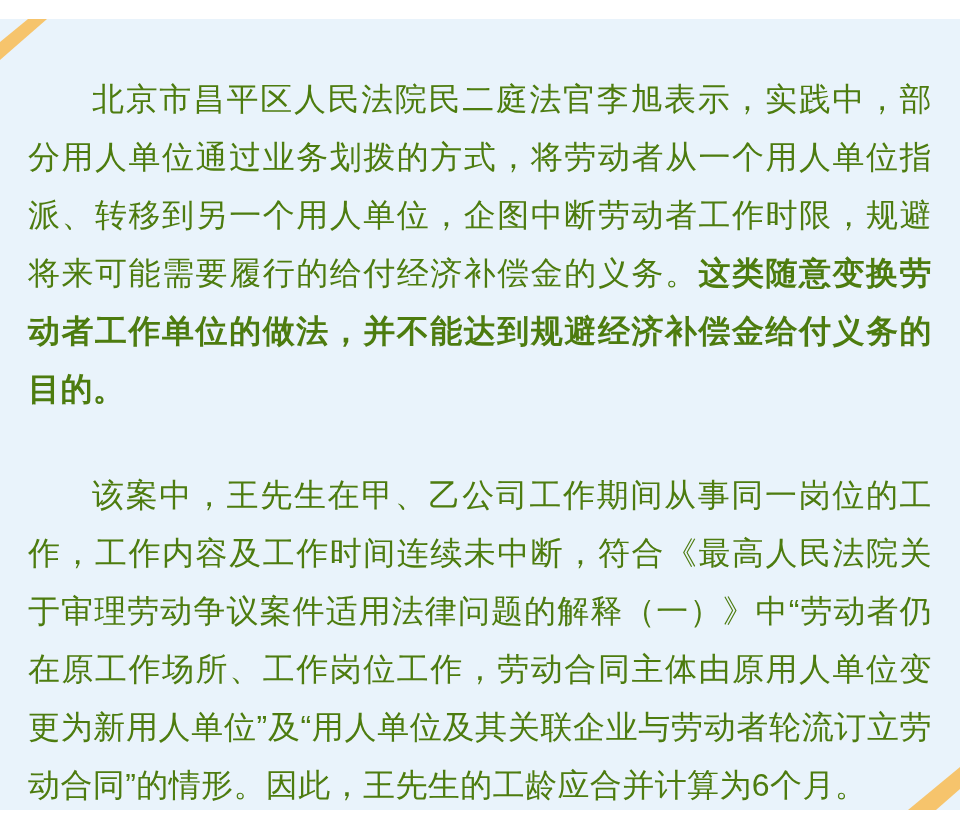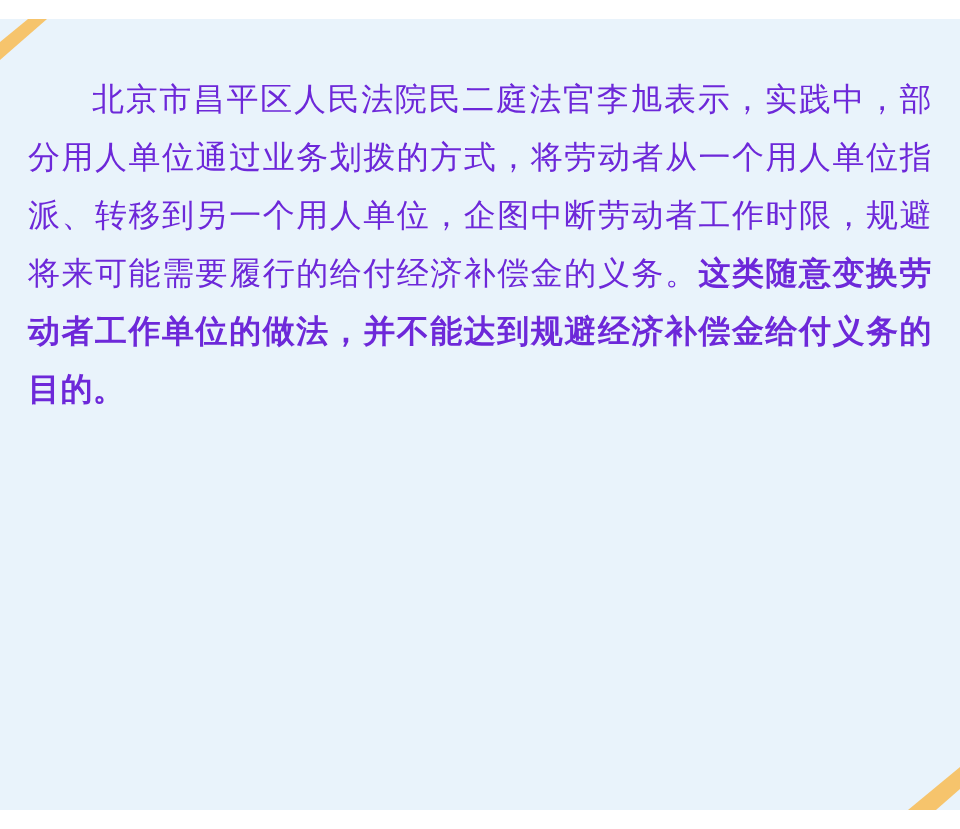--- a/index.html
+++ b/index.html
@@ -36,16 +36,17 @@
   .article p { margin: 0 0 48px 0; text-indent: 2em; }
   .article p:last-child { margin-bottom: 0; }
   .seg-bold { font-weight: 700; }
 </style>
 </head>
 <body style="background: rgb(255, 255, 255);">
 
 <div class="panel" style="background: rgb(233, 243, 251);">
   <div class="stripe stripe-tl" style="background: rgb(246, 196, 108);"></div>
   <div class="stripe stripe-br" style="background: rgb(246, 196, 108);"></div>
-  <div class="article" id="article" style="color: #6d28d9;">
+  <div class="article" id="article" style="color: #4d7c0f;">
       <p><span>北京市昌平区人民法院民二庭法官李旭表示，实践中，部分用人单位通过业务划拨的方式，将劳动者从一个用人单位指派、转移到另一个用人单位，企图中断劳动者工作时限，规避将来可能需要履行的给付经济补偿金的义务。</span><span class="seg-bold">这类随意变换劳动者工作单位的做法，并不能达到规避经济补偿金给付义务的目的。</span></p>
+      <p><span>该案中，王先生在甲、乙公司工作期间从事同一岗位的工作，工作内容及工作时间连续未中断，符合《最高人民法院关于审理劳动争议案件适用法律问题的解释（一）》中“劳动者仍在原工作场所、工作岗位工作，劳动合同主体由原用人单位变更为新用人单位”及“用人单位及其关联企业与劳动者轮流订立劳动合同”的情形。因此，王先生的工龄应合并计算为6个月。</span></p>
     </div>
 </div>
 
 </body></html>

